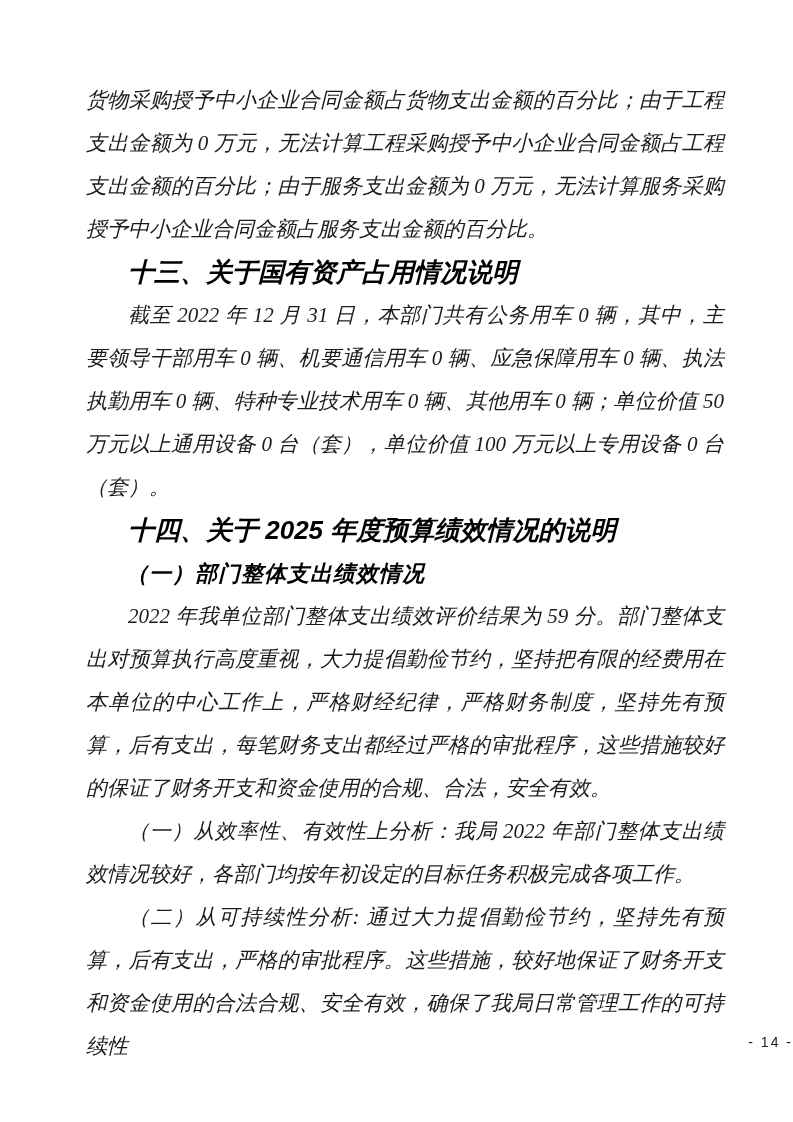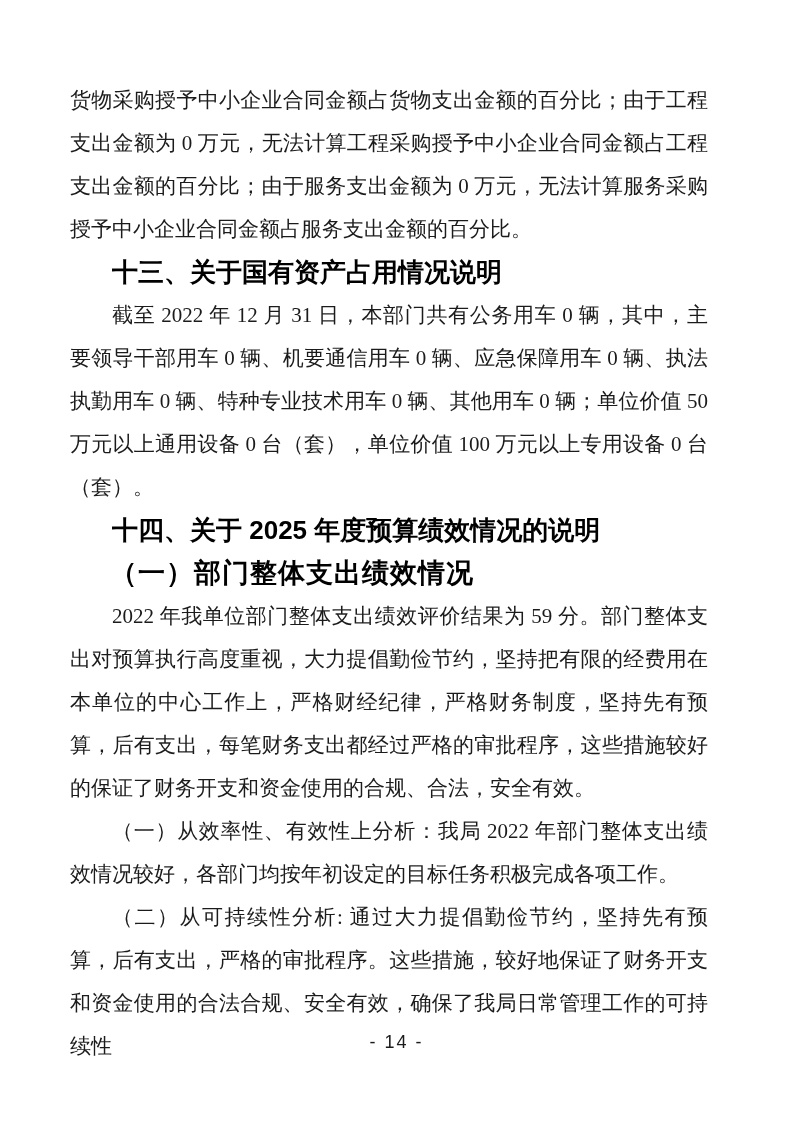--- a/index.html
+++ b/index.html
@@ -11,27 +11,28 @@
     position: relative;
     width: 793px;
     height: 1122px;
     background: #ffffff;
     overflow: hidden;
     font-family: "Liberation Serif", "DejaVu Serif", serif;
     color: #1b1b1b;
   }
   .content {
     position: absolute;
-    left: 70px;
+    left: 86px;
     top: 79px;
     width: 638px;
     font-size: 21px;
     line-height: 43px;
     text-align: justify;
     text-justify: inter-ideograph;
+    font-style: italic;
   }
   .content p {
     margin: 0;
     text-indent: 42px;
   }
   .content p.continued {
     text-indent: 0;
   }
   .heading {
     margin: 0;
@@ -39,33 +40,33 @@
     font-family: "Liberation Sans", "DejaVu Sans", sans-serif;
     font-weight: bold;
     font-size: 26px;
     line-height: 43px;
     color: #000000;
   }
   .subheading {
     margin: 0;
     text-indent: 40px;
     font-weight: bold;
-    font-size: 27px;
+    font-size: 22px;
     line-height: 43px;
     letter-spacing: 1px;
     color: #000000;
   }
   .footer {
     position: absolute;
     left: 0;
     top: 1032px;
     width: 100%;
-    text-align: center;
+    text-align: right;
     font-family: "Liberation Sans", "DejaVu Sans", sans-serif;
-    font-size: 18px;
+    font-size: 14px;
     line-height: 20px;
     color: #1b1b1b;
     letter-spacing: 2px;
   }
 </style>
 </head>
 <body>
 
 <div class="page">
   <div class="content">

